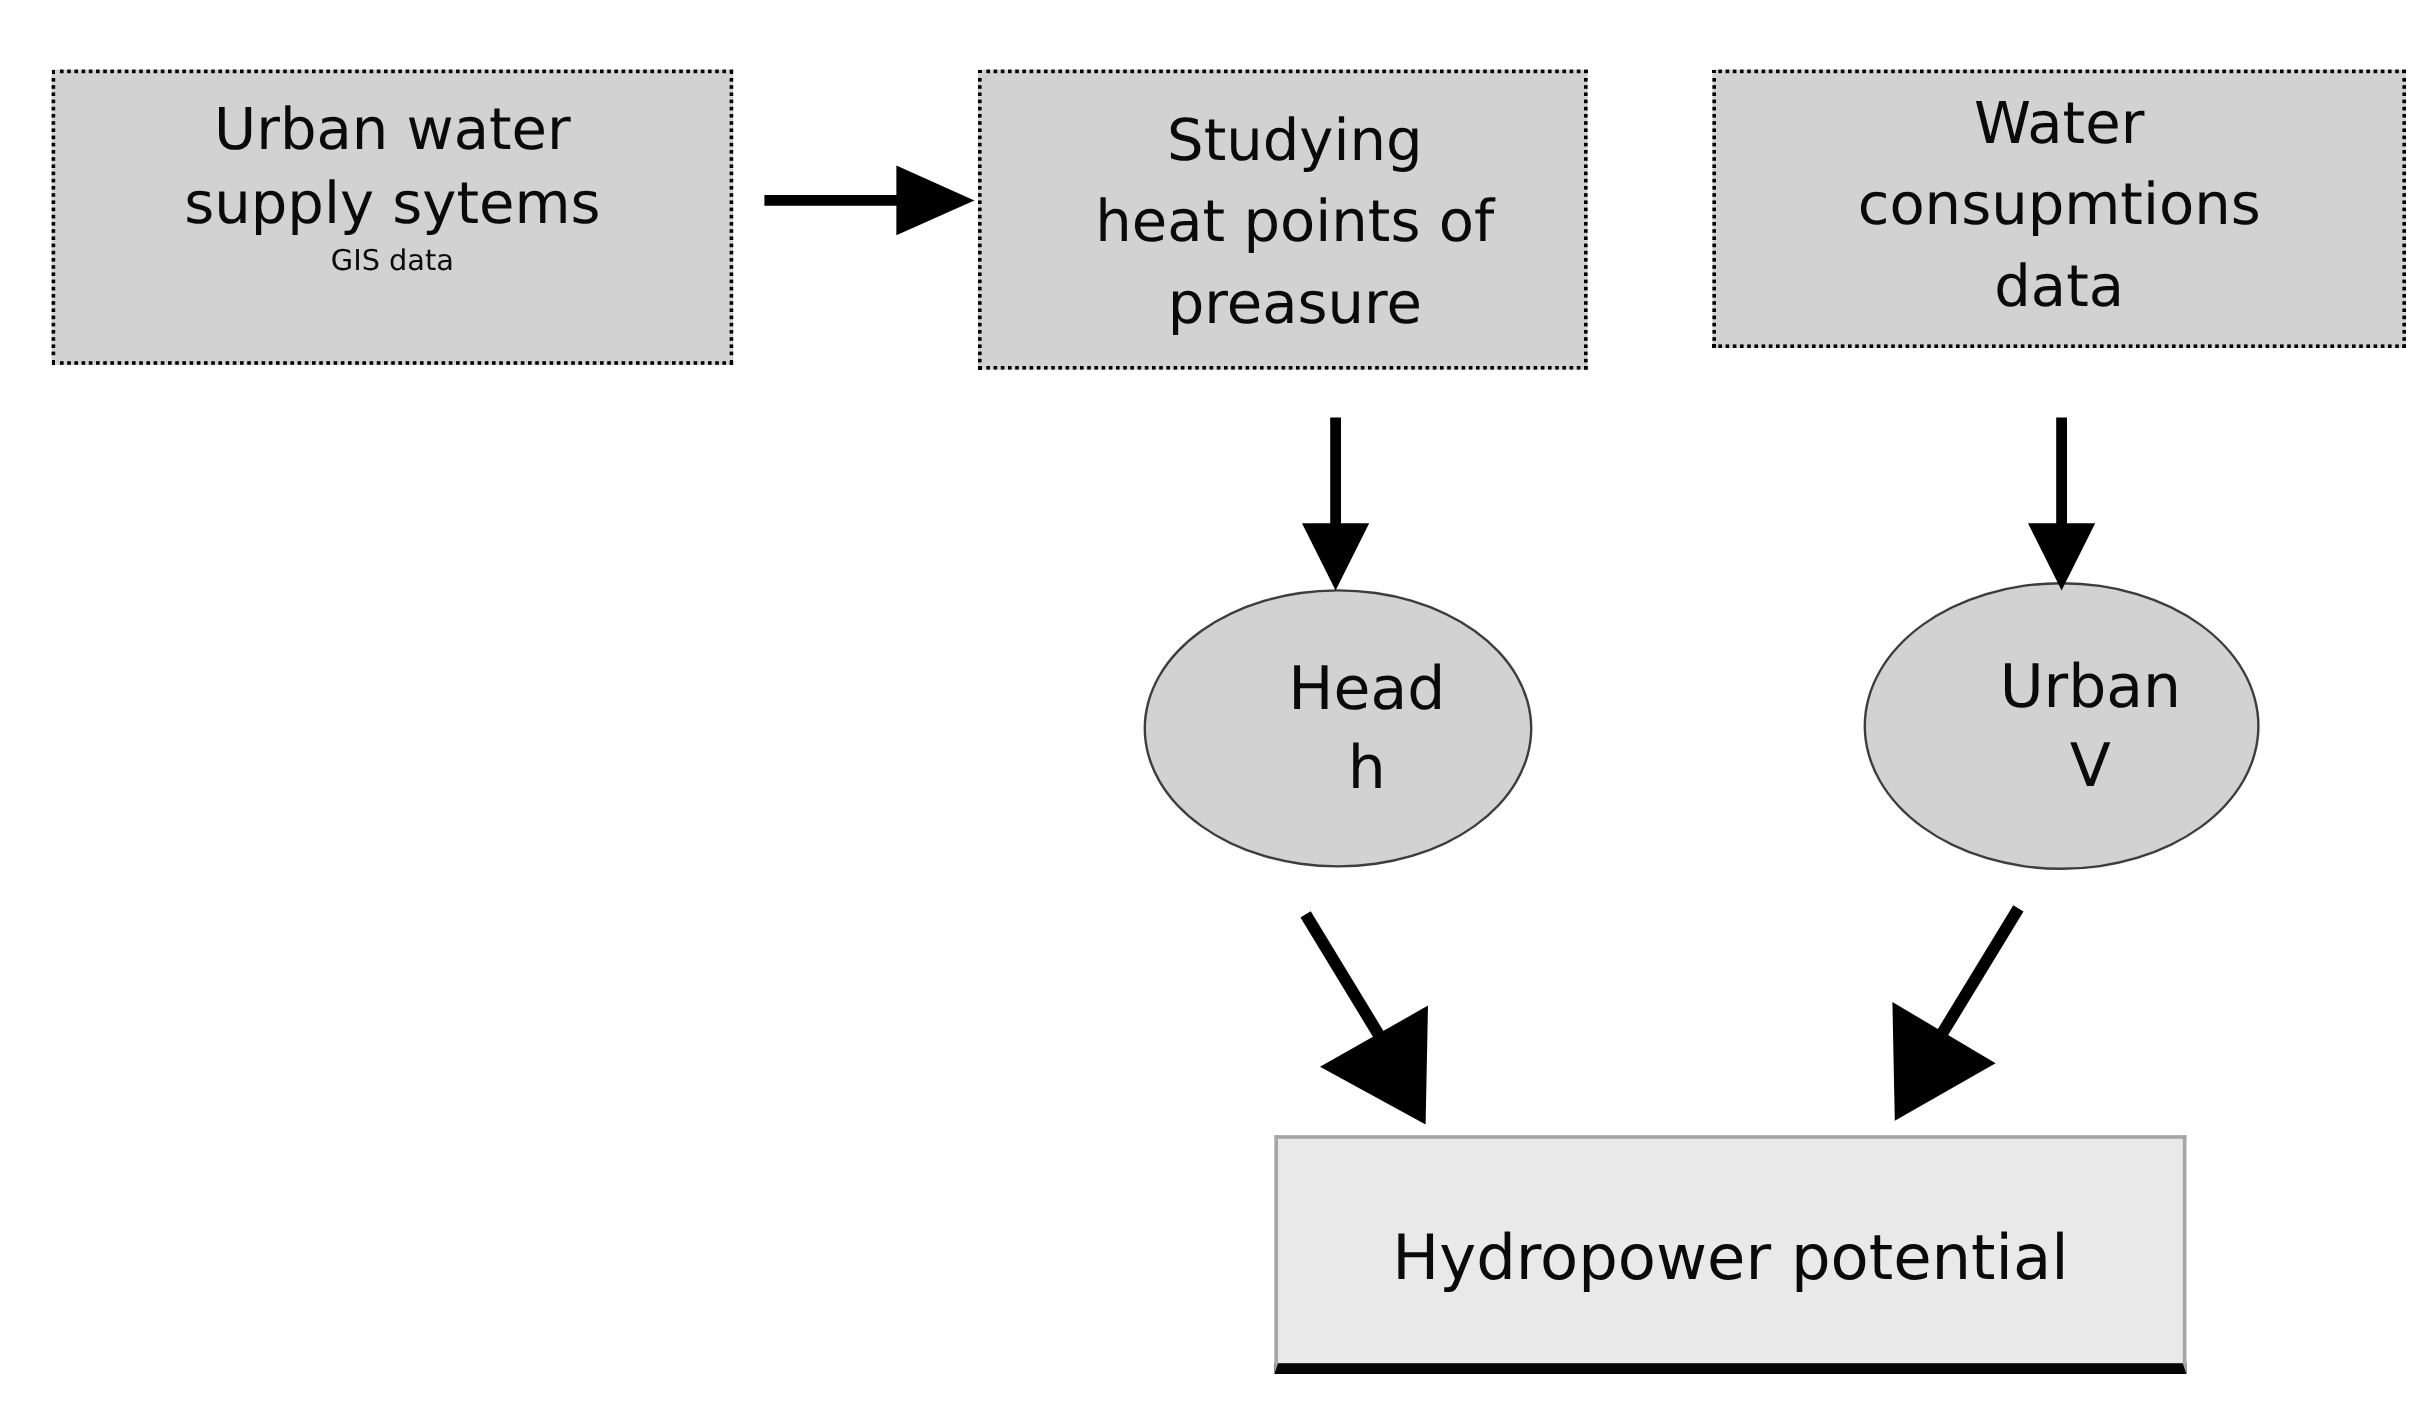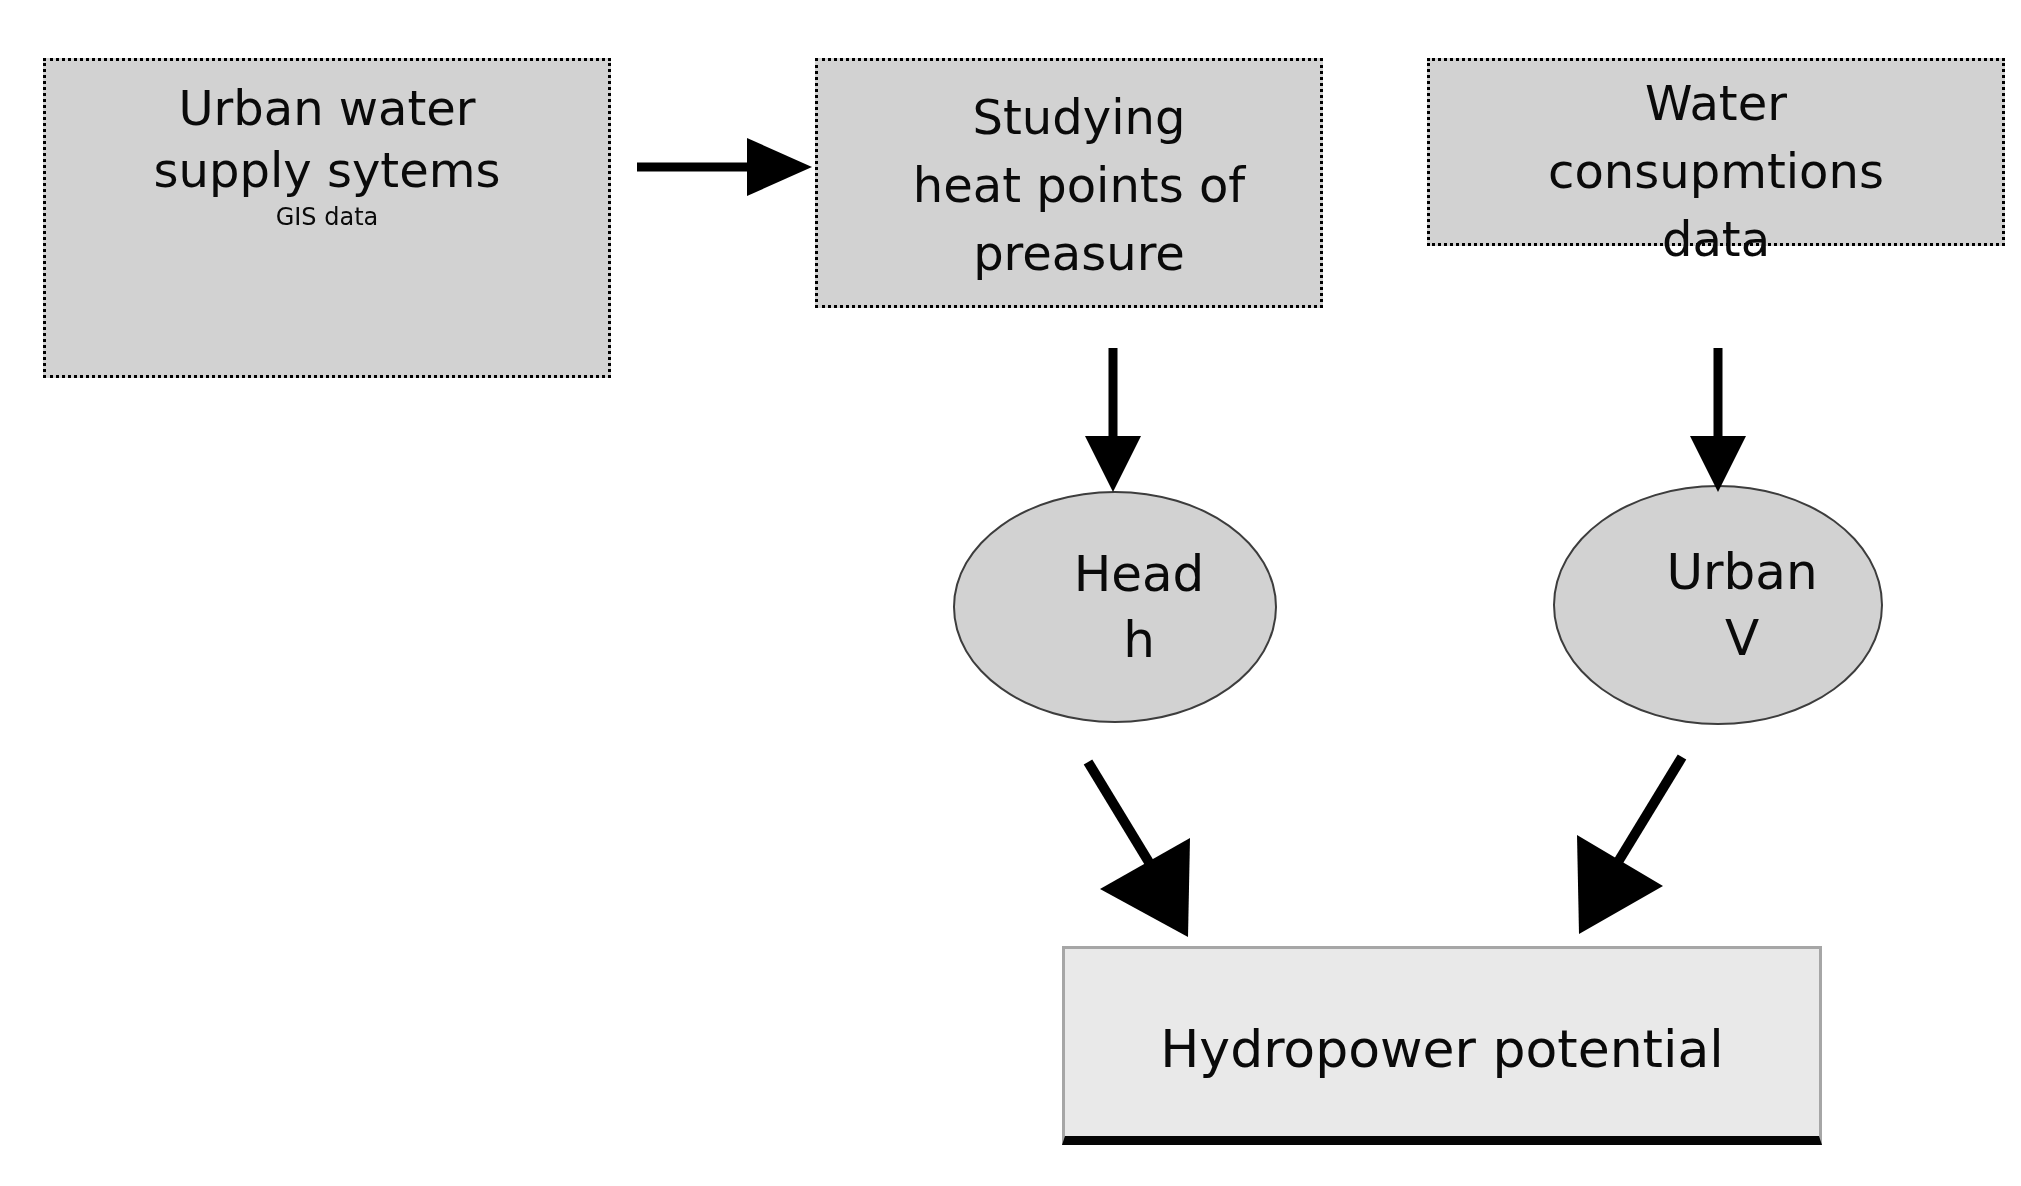--- a/index.html
+++ b/index.html
@@ -34,33 +34,33 @@
     line-height: 1.42;
     color: #0a0a0a;
   }
   .node-sublabel {
     white-space: pre-line;
     font-size: 24px;
     line-height: 1.3;
     color: #0a0a0a;
   }
   #node-urban {
-    left: 43px; top: 58px; width: 568px; height: 320px;
+    left: 43px; top: 58px; width: 568px; height: 246px;
     justify-content: flex-start;
     padding-top: 16px;
   }
   #node-urban .node-label { line-height: 1.3; }
   #node-studying {
     left: 815px; top: 58px; width: 508px; height: 250px;
     justify-content: center;
     padding-top: 4px;
     padding-left: 20px;
   }
   #node-water {
-    left: 1427px; top: 58px; width: 578px; height: 188px;
+    left: 1427px; top: 58px; width: 578px; height: 232px;
     justify-content: flex-start;
     padding-top: 8px;
   }
   .ellipse {
     background: #d2d2d2;
     border: 2px solid #3d3d3d;
     border-radius: 50%;
     justify-content: center;
   }
   .ellipse .node-label {

